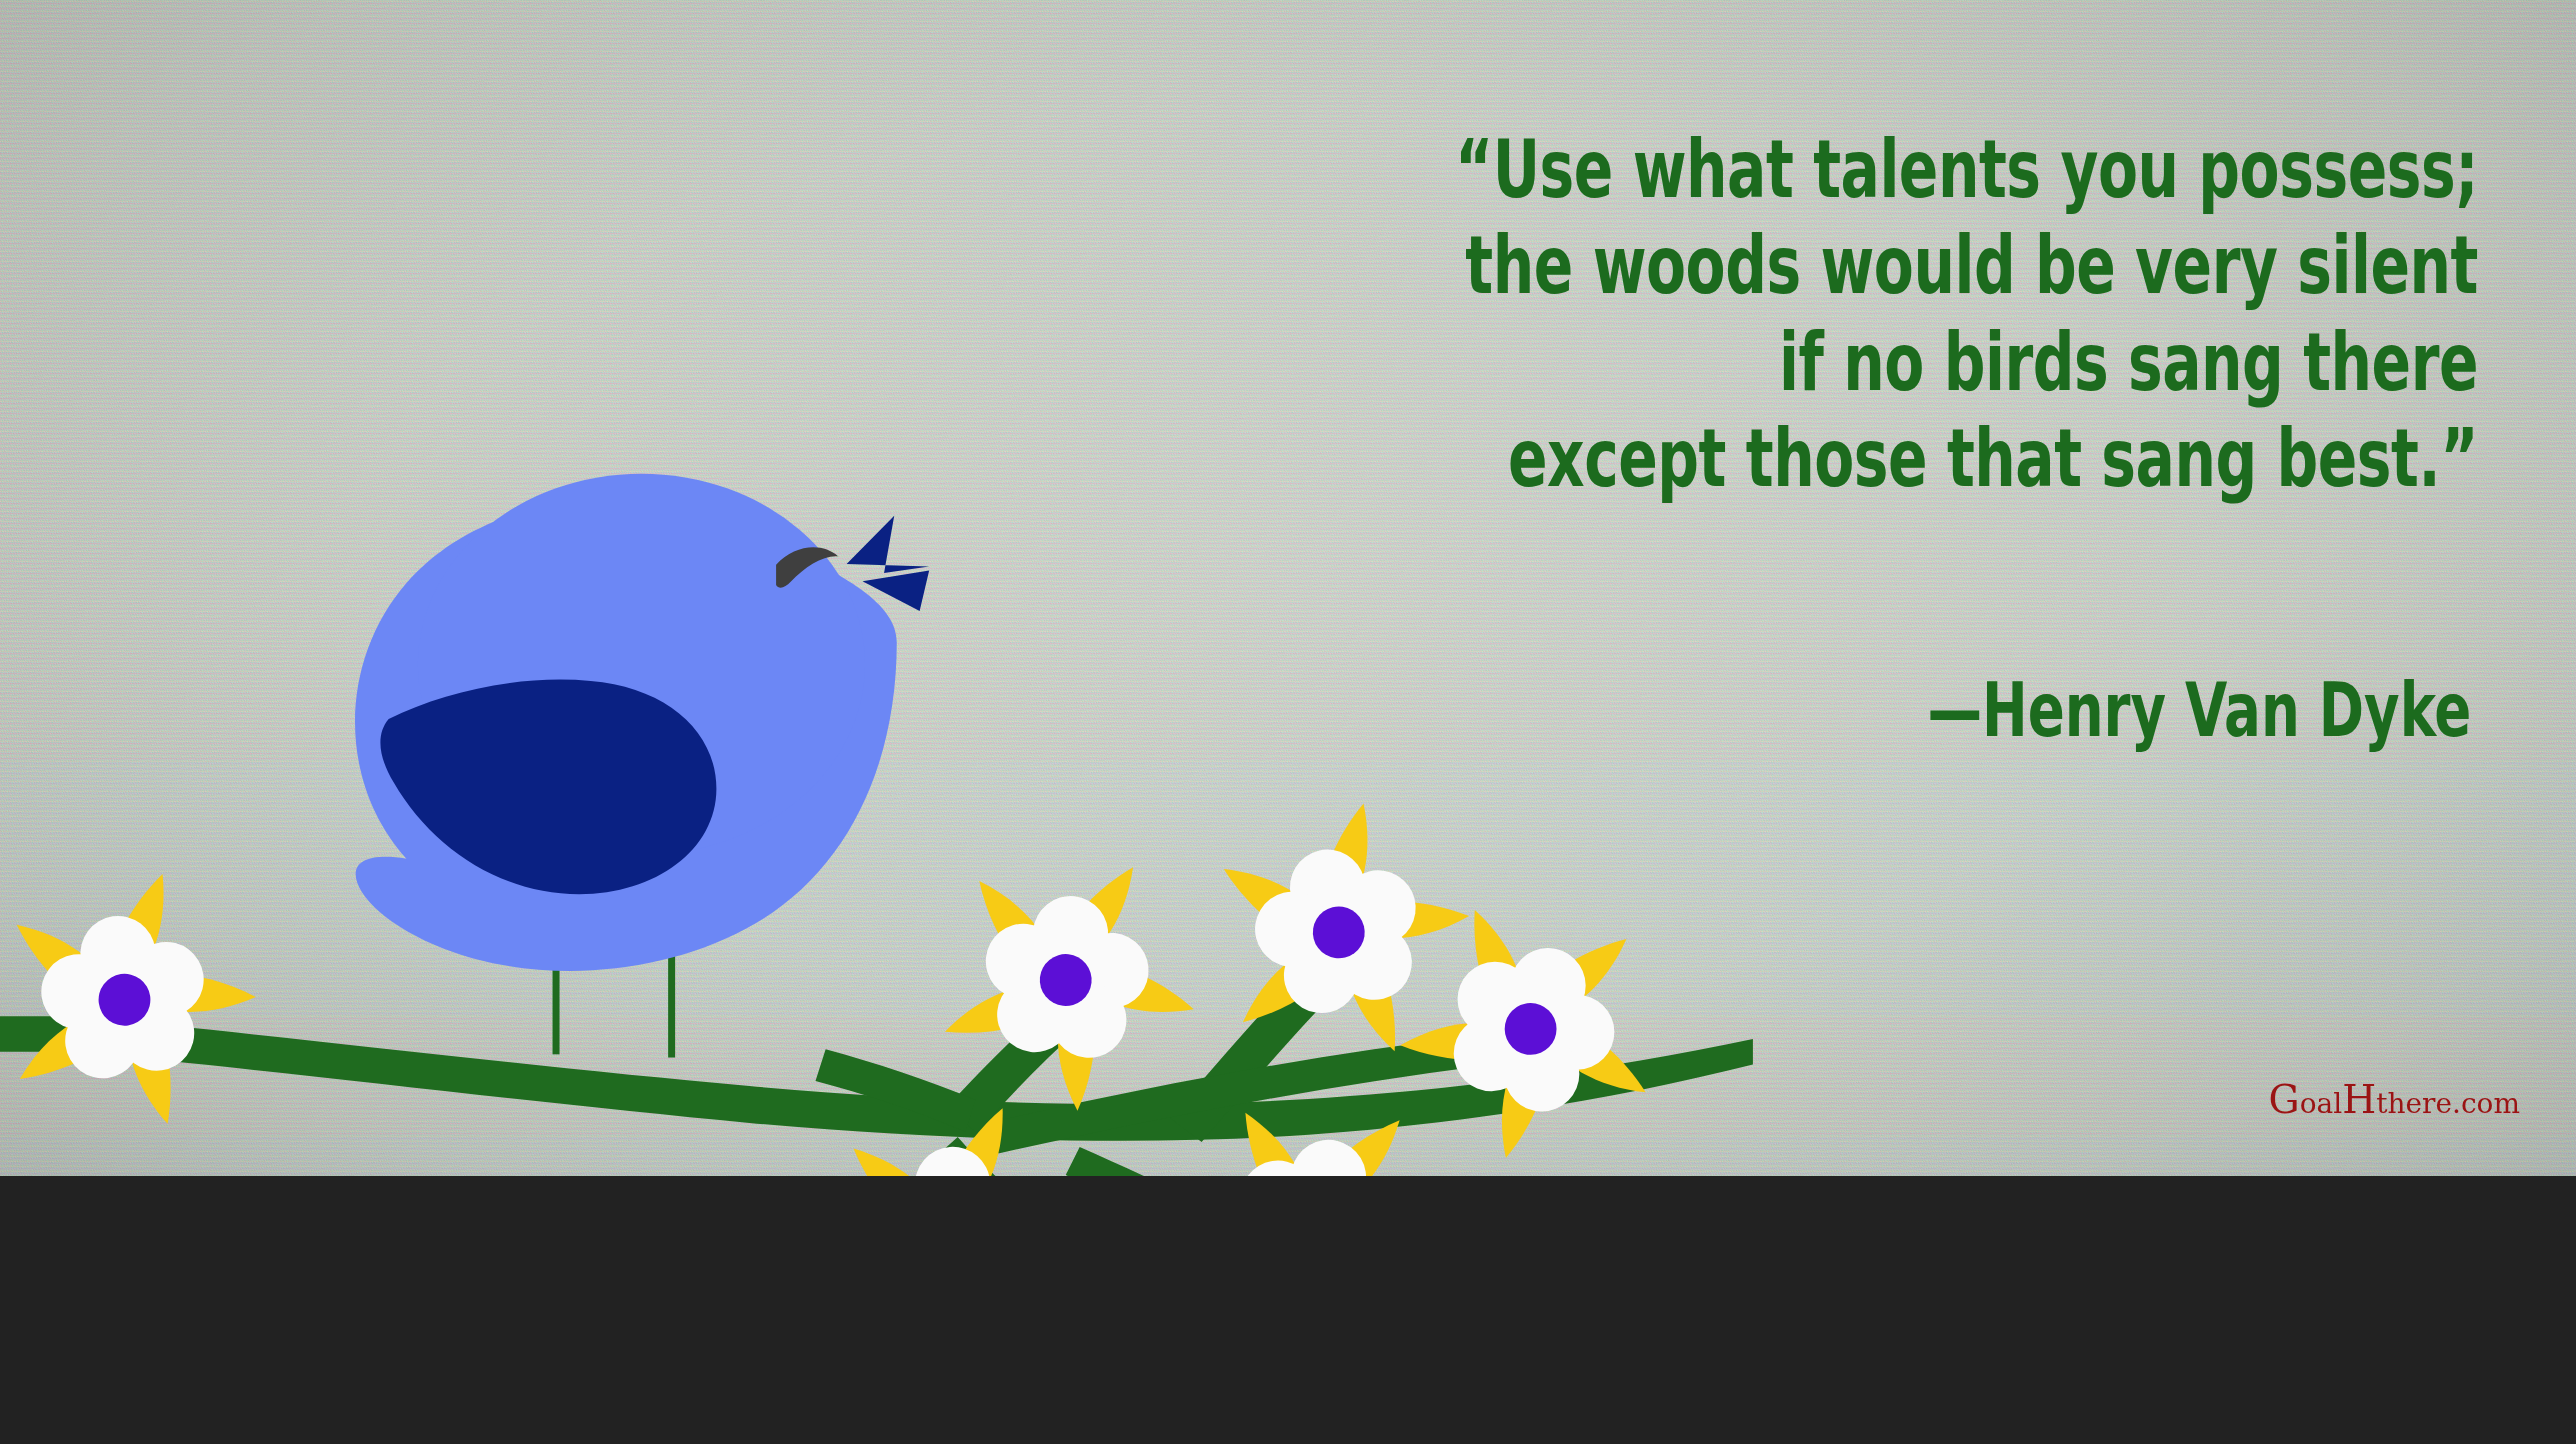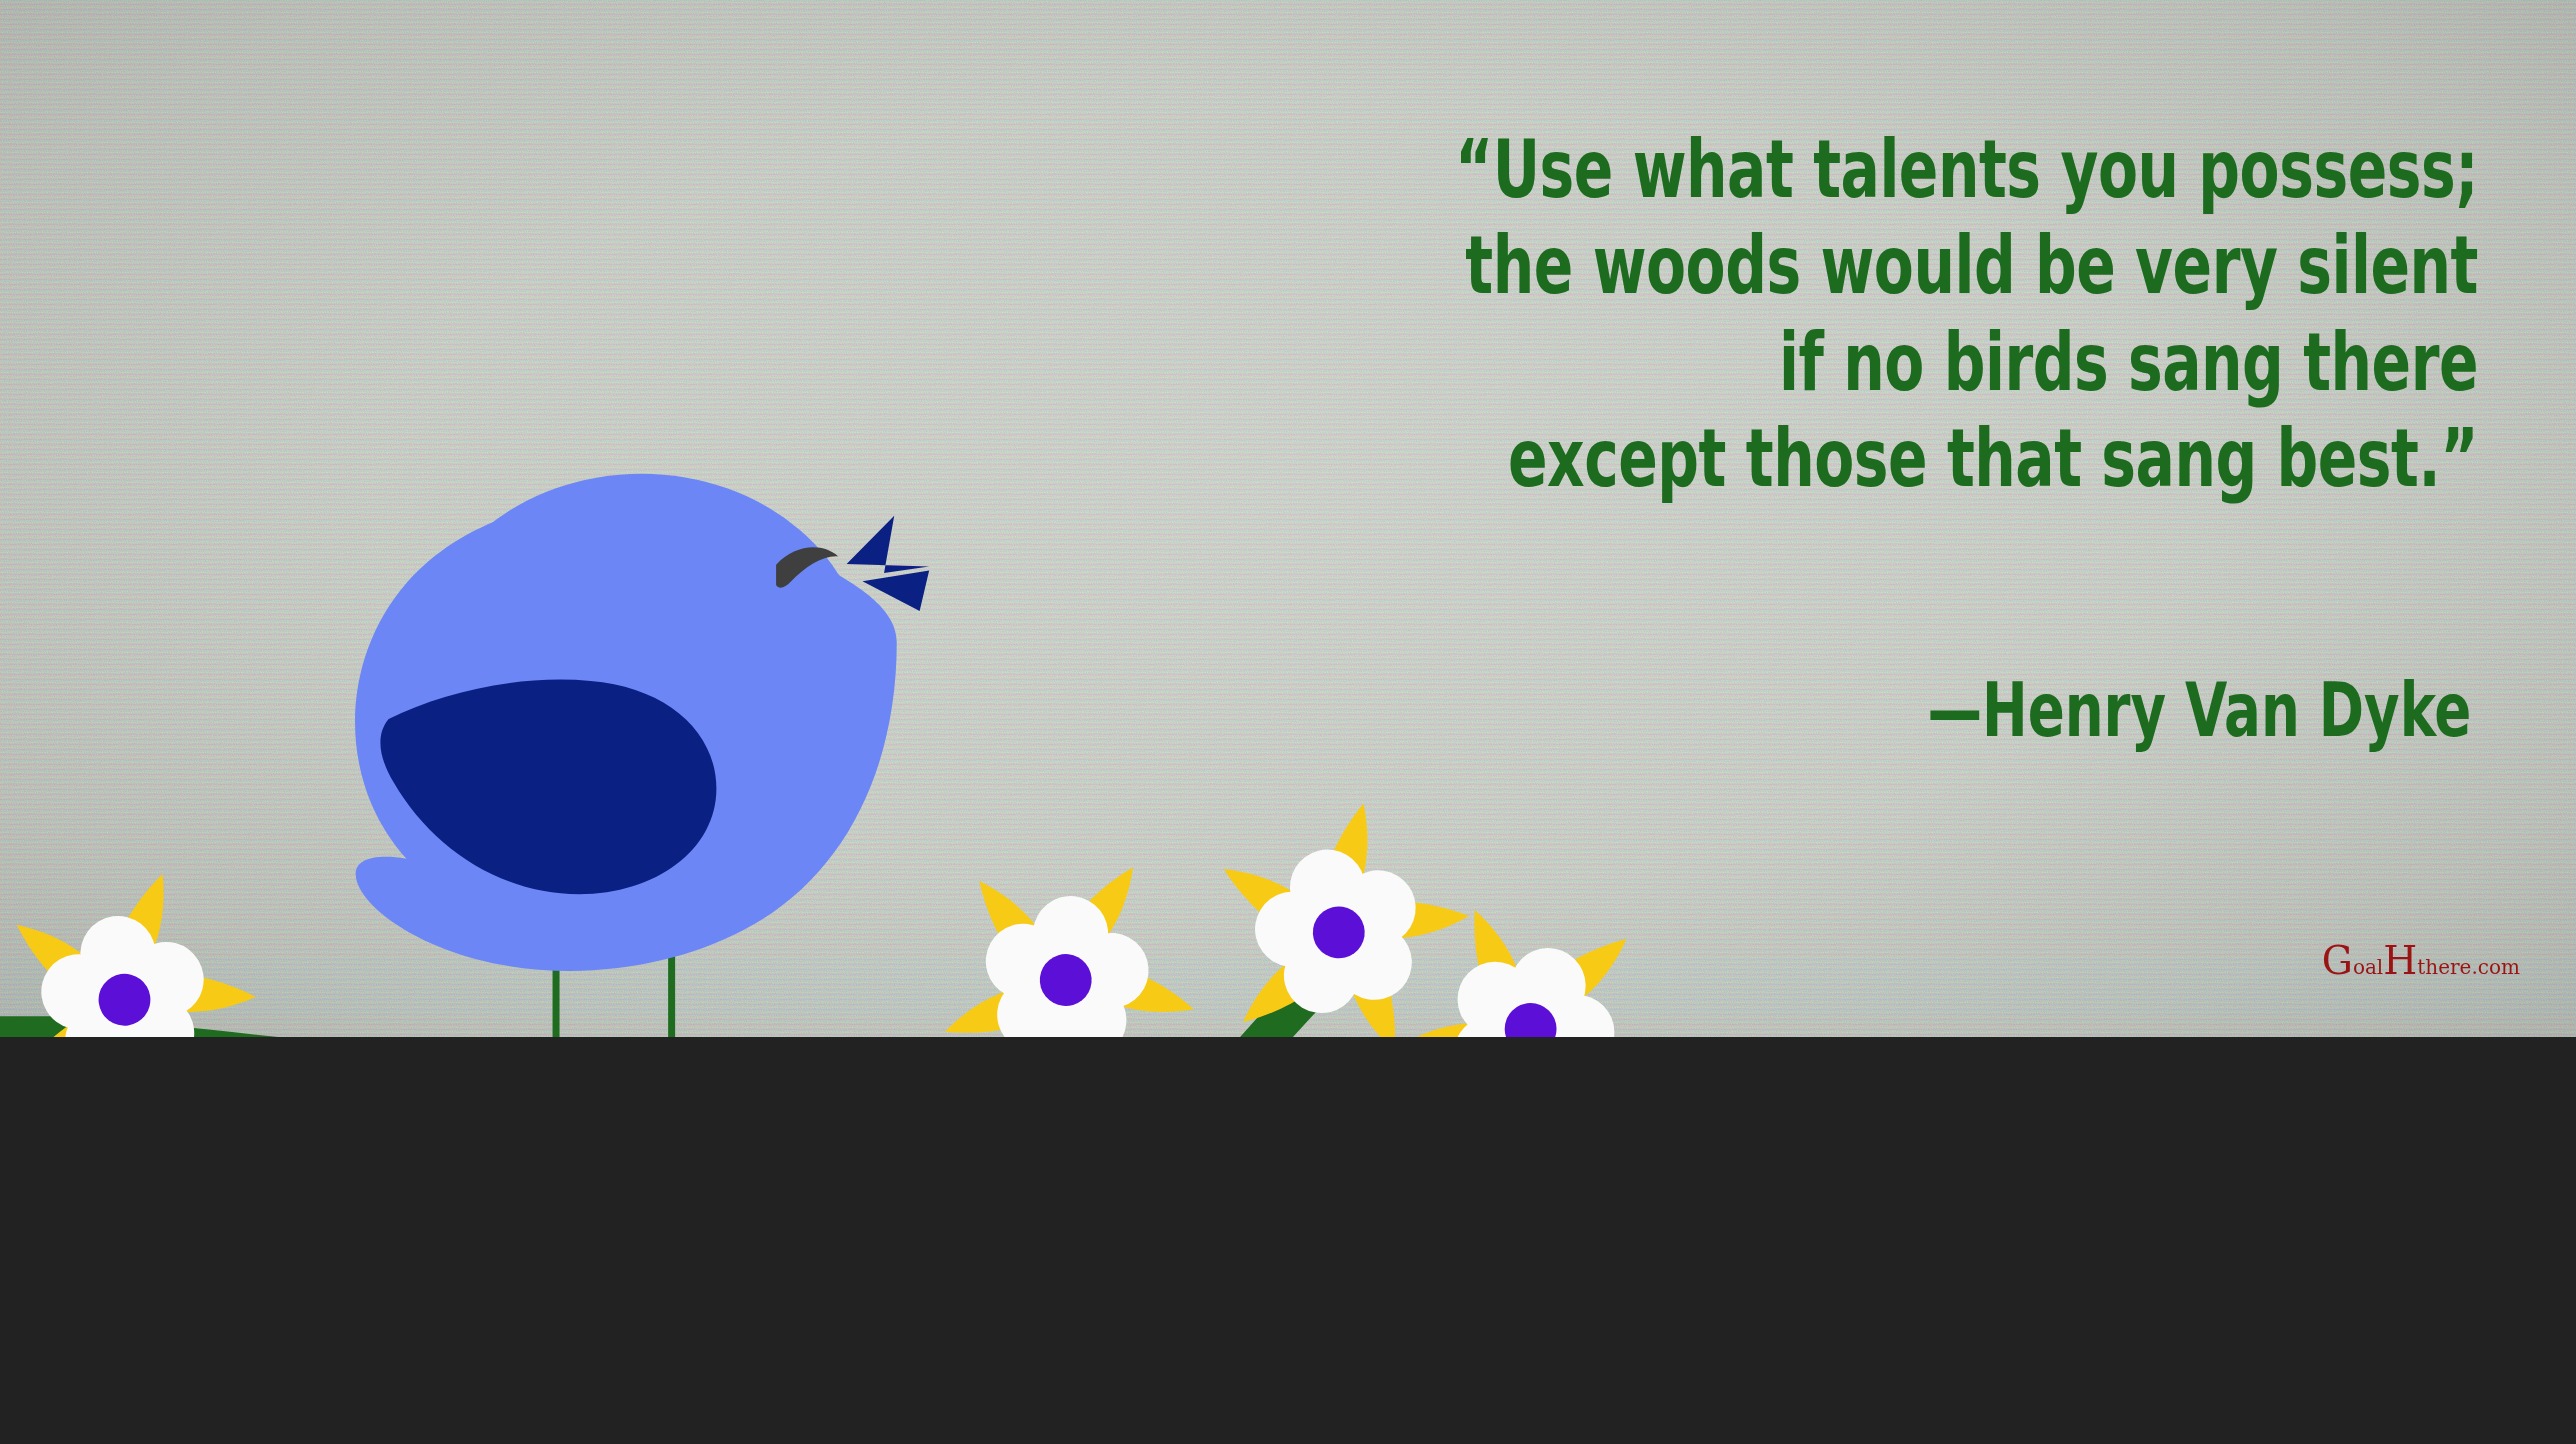--- a/index.html
+++ b/index.html
@@ -4,21 +4,21 @@
 <title>Inspirational Quote Graphic</title>
 <style>
   html, body {
     margin: 0;
     padding: 0;
     background: #222;
   }
   #poster {
     position: relative;
     width: 2576px;
-    height: 1037px;
+    height: 1176px;
     overflow: hidden;
     background: #ccd3c3;
     font-family: "DejaVu Sans", sans-serif;
   }
 
   
   #bg-base {
     position: absolute;
     inset: 0;
     background: #ccd3c4;
@@ -92,21 +92,21 @@
     position: absolute;
     right: 56px;
     bottom: 57px;
     font-family: "DejaVu Serif", "Liberation Serif", serif;
     color: #9a1414;
     white-space: nowrap;
     line-height: 1;
     user-select: none;
   }
   #watermark .wm-cap   { font-size: 39px; }
-  #watermark .wm-small { font-size: 20px; }
+  #watermark .wm-small { font-size: 28px; }
 </style>
 </head>
 <body>
 
 <div id="poster">
 
   <div id="bg-base"></div>
   <div id="bg-noise"></div>
   <div id="bg-vignette"></div>
 

